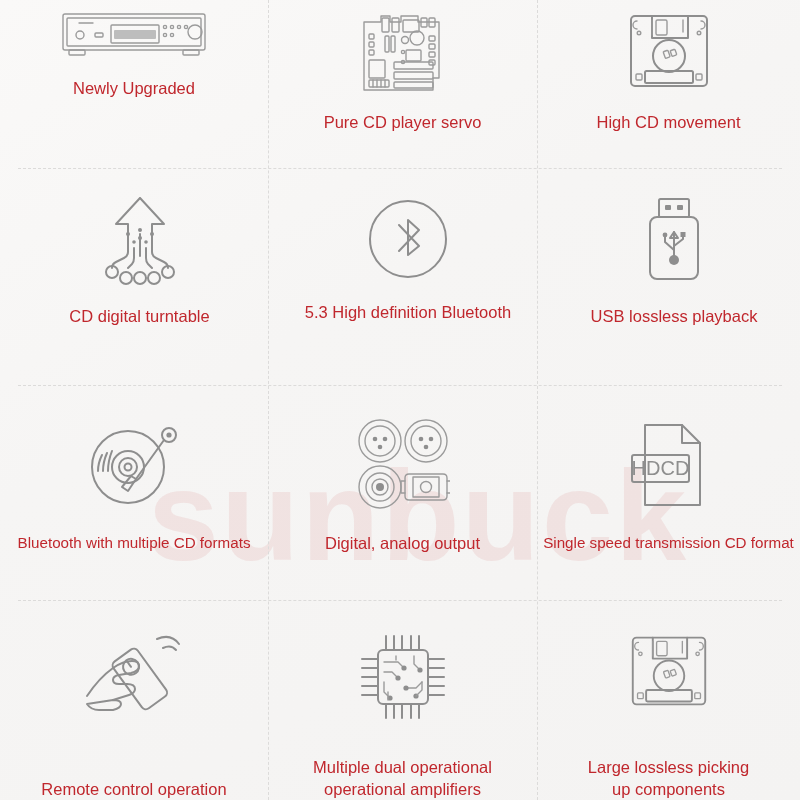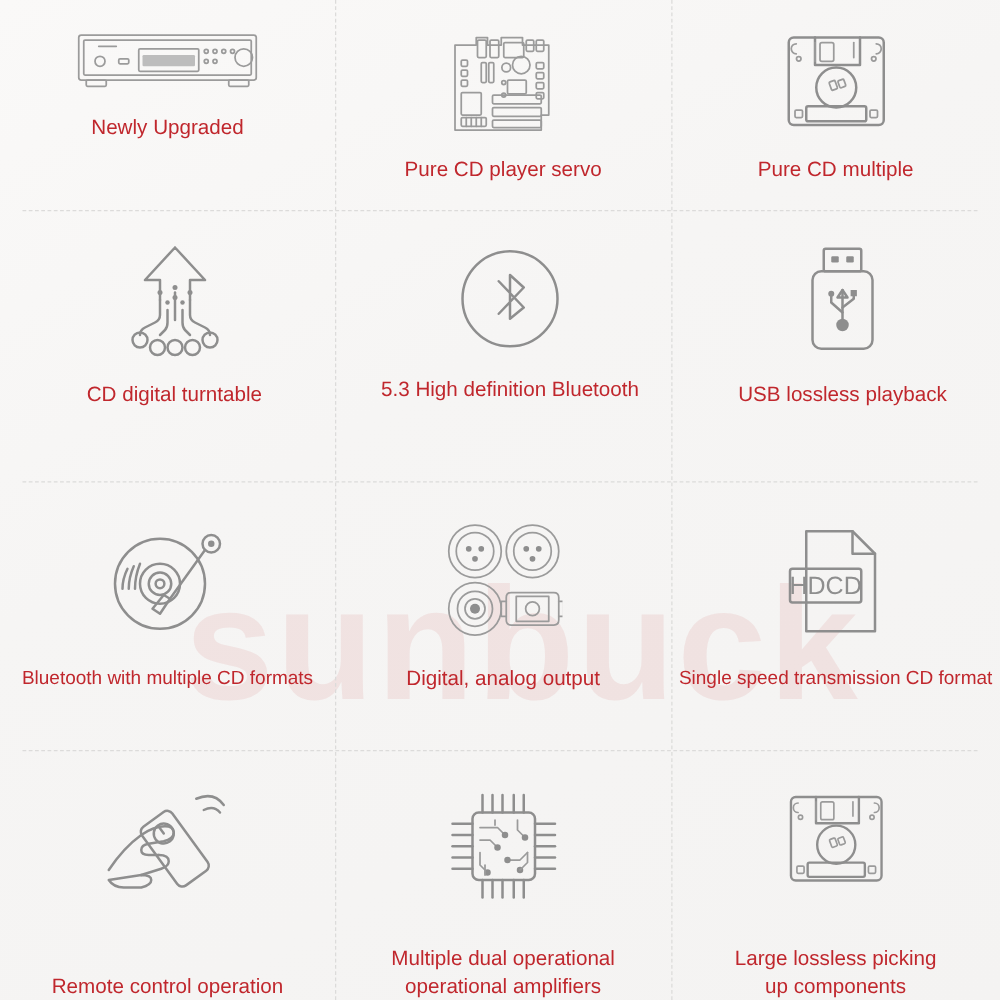--- a/index.html
+++ b/index.html
@@ -87,21 +87,21 @@
   .cell-label {
     color: #c0272d;
     font-size: 16.5px;
     line-height: 1.3;
     text-align: center;
     white-space: pre-line;
     font-family: "Liberation Sans", sans-serif;
   }
 
   
-  .r1 { padding-top: 22px; }
+  .r1 { padding-top: 8px; }
   .r1 .cell-label { margin-top: 18px; }
 
   .r2 { padding-top: 26px; padding-left: 17px; }
   .r2 .cell-label { margin-top: 18px; }
 
   .r3 { padding-top: 34px; }
   .r3 .cell-label { margin-top: 22px; }
 
   .r4 { padding-top: 30px; justify-content: space-between; }
   .r4 .cell-label { margin-top: 16px; }
@@ -215,21 +215,21 @@
           <circle class="stroke-thin" cx="13" cy="25" r="1.8"></circle>
           <circle class="stroke-thin" cx="73" cy="25" r="1.8"></circle>
           <circle class="stroke" cx="43" cy="48" r="16"></circle>
           <rect class="stroke-thin" x="38" y="43" width="5" height="7" rx="1" transform="rotate(-20 40 46)"></rect>
           <rect class="stroke-thin" x="45" y="42" width="5" height="6" rx="1" transform="rotate(-20 47 45)"></rect>
           <rect class="stroke" x="19" y="63" width="48" height="12" rx="1.5"></rect>
           <rect class="stroke-thin" x="10" y="66" width="6" height="6" rx="1"></rect>
           <rect class="stroke-thin" x="70" y="66" width="6" height="6" rx="1"></rect>
         </svg>
       </div>
-      <div class="cell-label">Pure CD multiple</div>
+      <div class="cell-label">High CD movement</div>
     </div>
 
     <div class="cell r2">
       <div class="icon-wrap">
         <svg width="92" height="94" viewBox="0 0 92 94">
           <path class="stroke" d="M46 4 L22 30 L34 30 L34 46 M46 4 L70 30 L58 30 L58 46"></path>
           <line class="stroke" x1="46" y1="40" x2="46" y2="62"></line>
           <path class="stroke" d="M34 46 L34 58 Q34 62 30 64 L22 68 Q18 70 18 74"></path>
           <path class="stroke" d="M58 46 L58 58 Q58 62 62 64 L70 68 Q74 70 74 74"></path>
           <path class="stroke" d="M40 54 L40 64 Q40 68 38 70 L34 74"></path>

